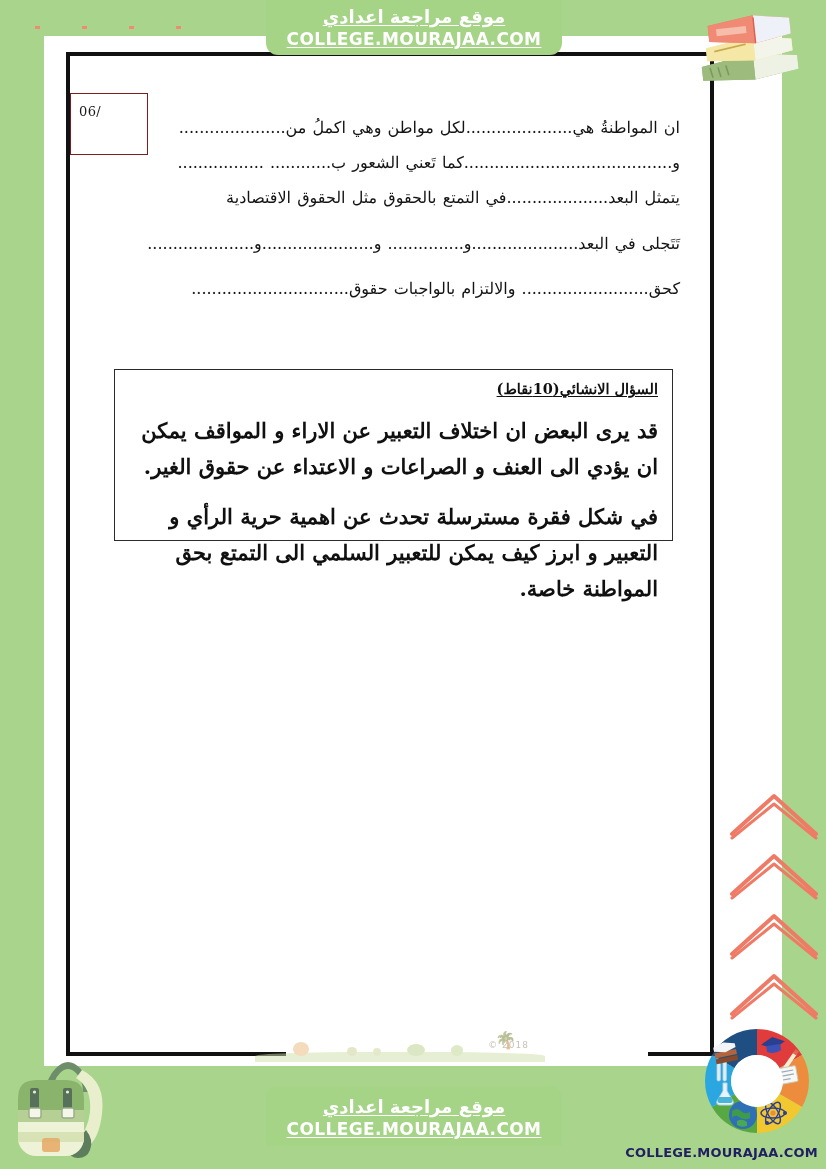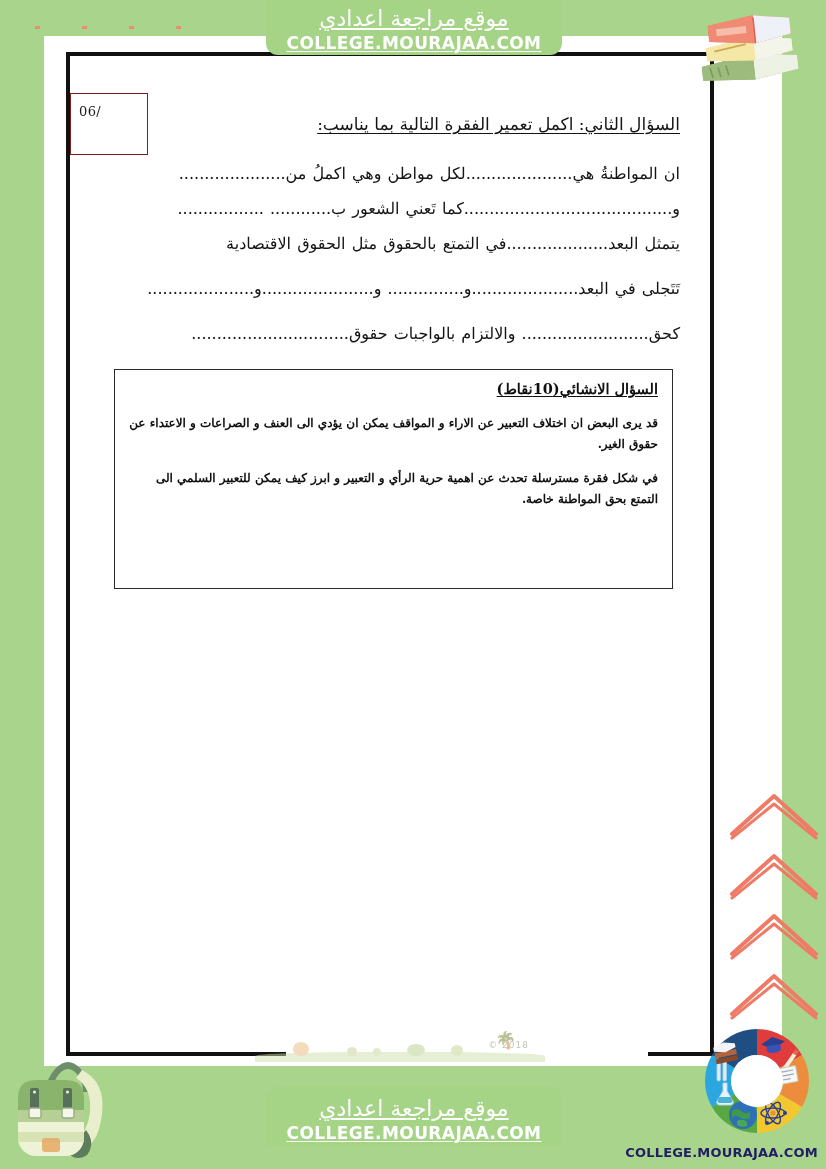--- a/index.html
+++ b/index.html
@@ -67,33 +67,33 @@
     padding-left:6px;
   }
   .fill-line{
     font-size:16px;line-height:1.95;margin:0 0 4px 0;
     word-spacing:1px;
   }
   .gap-para{margin-bottom:14px;}
 
   
   .essay-box{
-    position:absolute;left:114px;top:369px;width:559px;height:220px;
+    position:absolute;left:114px;top:369px;width:559px;height:172px;
     border:1.5px solid #2b2b2b;background:#fff;z-index:6;
     box-sizing:border-box;direction:rtl;text-align:right;
     padding:10px 14px 8px 14px;
     font-family:"DejaVu Serif","Liberation Serif",serif;
   }
   .essay-title{
     font-size:14.5px;font-weight:bold;color:#101010;
     text-decoration:underline;text-underline-offset:2px;
     margin:0 0 16px 0;display:block;
   }
   .essay-p{
-    font-size:12px;font-weight:bold;line-height:1.72;
+    font-size:21px;font-weight:bold;line-height:1.72;
     color:#101010;margin:0 0 14px 0;
   }
   .essay-p:last-child{margin-bottom:0;}
 
   
   .sheet-footer-art{
     position:absolute;left:255px;top:1028px;width:290px;height:34px;
     z-index:3;opacity:.5;pointer-events:none;
     font-family:"DejaVu Sans","Liberation Sans",sans-serif;
   }
@@ -121,21 +121,21 @@
   .banner-top{
     left:266px;top:0;width:296px;height:55px;
     border-radius:0 0 12px 12px;
     box-shadow:0 0 0 0 rgba(0,0,0,0);
   }
   .banner-bottom{
     left:266px;top:1086px;width:296px;height:60px;
     border-radius:12px 12px 0 0;
   }
   .banner .ar{
-    display:block;font-size:22px;font-weight:normal;
+    display:block;font-size:18px;font-weight:bold;
     text-decoration:underline;text-underline-offset:2px;
     padding-top:6px;letter-spacing:0px;
   }
   .banner-bottom .ar{padding-top:10px;}
   .banner .url{
     display:block;font-size:17px;font-weight:bold;letter-spacing:.4px;
     text-decoration:underline;text-underline-offset:2px;margin-top:2px;
   }
 
   
@@ -172,21 +172,20 @@
 <div class="sheet"></div>
 <div class="doc-frame"></div>
 <div class="frame-right"></div>
 <div class="frame-bottom-right"></div>
 
 <div class="mark-box">
   <span>06/</span>
 </div>
 
 <div class="doc-body">
-  <p class="q-heading">السؤال الثاني: اكمل تعمير الفقرة التالية بما يناسب:</p>
   <p class="fill-line">ان المواطنةُ هي.....................لكل مواطن وهي اكملُ من.....................</p>
   <p class="fill-line">و.........................................كما تَعني الشعور ب............ .................</p>
   <p class="fill-line gap-para">يتمثل البعد....................في التمتع بالحقوق مثل الحقوق الاقتصادية</p>
   <p class="fill-line gap-para">تَتَجلى في البعد.....................و............... و......................و.....................</p>
   <p class="fill-line">كحق......................... والالتزام بالواجبات حقوق...............................</p>
 </div>
 
 <div class="essay-box">
   <span class="essay-title">السؤال الانشائي(10نقاط)</span>
   <p class="essay-p">قد يرى البعض ان اختلاف التعبير عن الاراء و المواقف يمكن ان يؤدي الى العنف و الصراعات و الاعتداء  عن حقوق الغير.</p>

